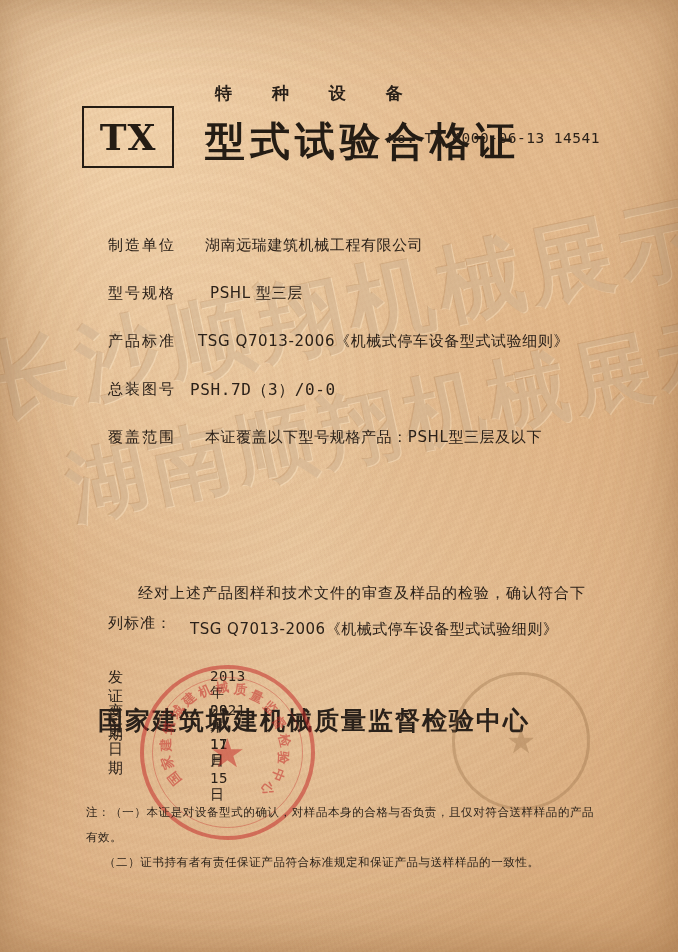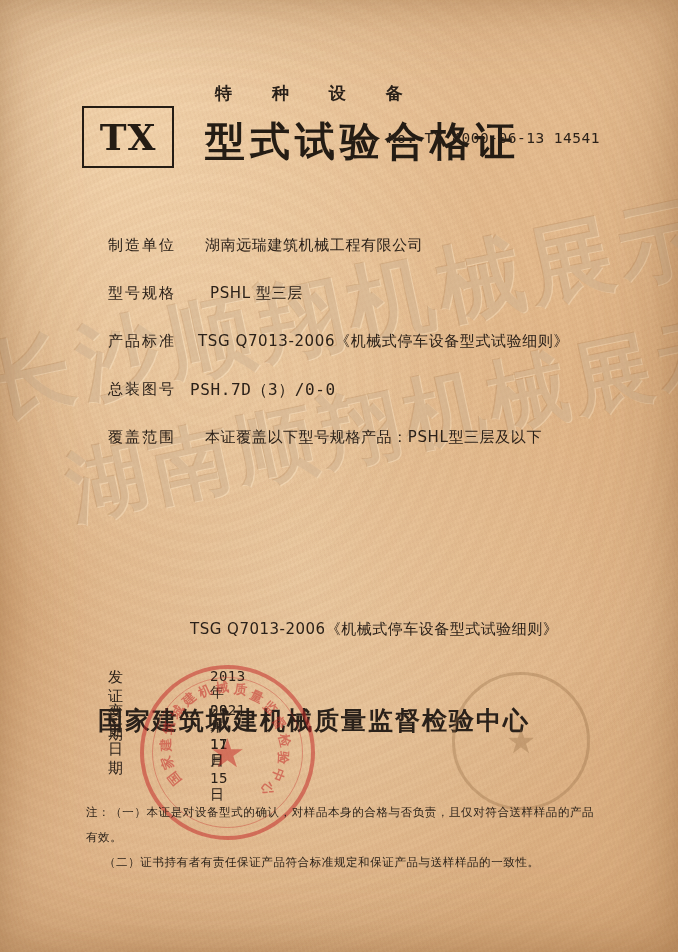--- a/index.html
+++ b/index.html
@@ -333,20 +333,23 @@
     <div class="row">
       <div class="label">总装图号</div>
       <div class="value v-190 mono">PSH.7D（3）/0-0</div>
     </div>
     <div class="row">
       <div class="label">覆盖范围</div>
       <div class="value v-205">本证覆盖以下型号规格产品：PSHL型三层及以下</div>
     </div>
   </div>
 
+  <div class="statement">
+    <span class="indent">经对上述产品图样和技术文件的审查及样品的检验，确认符合下列标准：</span>
+  </div>
   <div class="standard-line">TSG Q7013-2006《机械式停车设备型式试验细则》</div>
 
   <div class="dates">
     <div class="drow">
       <div class="dlabel">发证日期</div>
       <div class="dvalue">2013 年  09 月 17 日</div>
     </div>
     <div class="drow">
       <div class="dlabel">变更日期</div>
       <div class="dvalue">2021 年  11 月 15 日</div>

